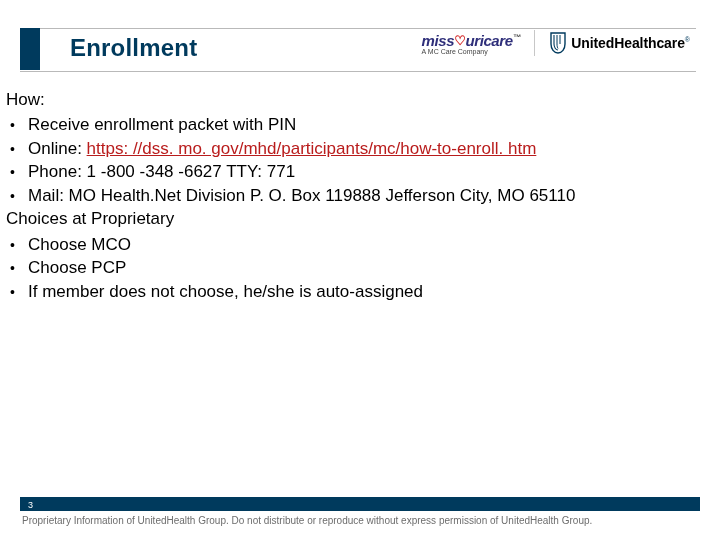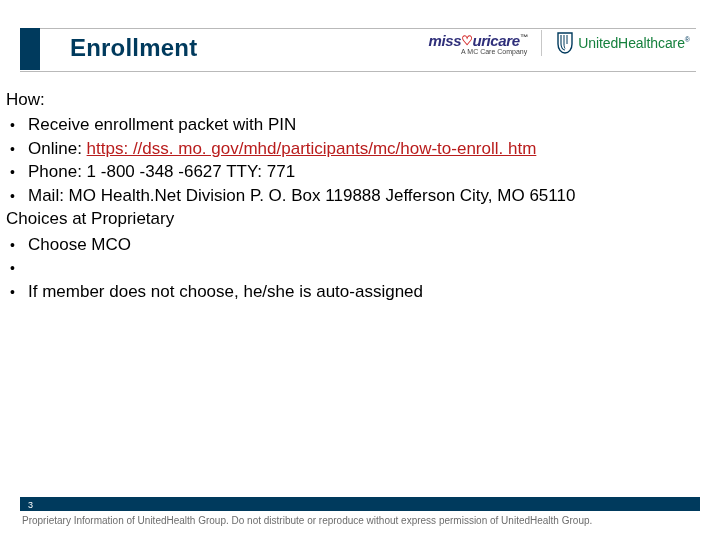--- a/index.html
+++ b/index.html
@@ -8,31 +8,31 @@
 
   
   .title-wrap { position: absolute; top: 28px; left: 0; right: 4px; height: 46px; padding-left: 36px; }
   .title-rule-top { position: absolute; top: 0; left: 20px; right: 20px; border-top: 1px solid #b9b9b9; }
   .title-rule-bottom { position: absolute; bottom: 2px; left: 20px; right: 20px; border-top: 1px solid #b9b9b9; }
   .title-accent { position: absolute; top: 0; left: 20px; width: 20px; height: 42px; background: #003a5d; }
   .title-text { position: absolute; top: 6px; left: 70px; font-size: 24px; font-weight: bold; color: #003a5d; letter-spacing: .2px; }
 
   
   .logos { position: absolute; top: 30px; right: 30px; display: flex; gap: 14px; align-items: center; }
-  .logo-mc { display: flex; flex-direction: column; align-items: flex-end; }
+  .logo-mc { display: flex; flex-direction: column; align-items: flex-start; }
   .logo-mc-main { font-size: 15px; font-style: italic; font-weight: bold; letter-spacing: -.4px; }
   .logo-mc-m1 { color: #2f2f7a; }
   .logo-mc-heart { color: #d42a2a; font-style: normal; font-size: 13px; display: inline-block; transform: translateY(-1px); }
   .logo-mc-sub { font-size: 7px; color: #444; margin-top: -1px; }
   .logo-mc-tm { font-size: 8px; color: #444; vertical-align: super; }
   .logo-sep { width: 1px; height: 26px; background: #c7c7c7; }
   .logo-uhc { display: flex; align-items: center; gap: 4px; color: #003a5d; }
   .uhc-mark { width: 18px; height: 22px; }
   .uhc-mark svg { width: 18px; height: 22px; display: block; }
-  .uhc-text { font-size: 14px; font-weight: normal; color: #15803d; letter-spacing: -.1px; }
+  .uhc-text { font-size: 14px; font-weight: bold; color: #000000; letter-spacing: -.1px; }
   .uhc-reg { font-size: 7px; vertical-align: super; color: #003a5d; }
 
   
   .body { position: absolute; top: 88px; left: 6px; right: 22px; color: #000; font-size: 17px; line-height: 1.38; }
   .line { margin-bottom: 2px; }
   .bullet-line { display: flex; }
   .bullet { width: 22px; flex: 0 0 22px; text-align: left; padding-left: 4px; }
   .bullet-dot { font-size: 14px; line-height: 22px; color: #000; }
   .link { text-decoration: underline; color: #b91c1c; }
 
@@ -94,20 +94,21 @@
       <span>Mail: MO Health.Net Division P. O. Box 119888 Jefferson City, MO 65110</span>
     </div>
 
     <div class="line">Choices at Proprietary</div>
     <div class="bullet-line">
       <span class="bullet"><span class="bullet-dot">•</span></span>
       <span>Choose MCO</span>
     </div>
     <div class="bullet-line">
       <span class="bullet"><span class="bullet-dot">•</span></span>
+      <span>Choose PCP</span>
     </div>
     <div class="bullet-line">
       <span class="bullet"><span class="bullet-dot">•</span></span>
       <span>If member does not choose, he/she is auto-assigned</span>
     </div>
   </div>
 
   <div class="page-num-bar"></div>
   <div class="page-num">3</div>
   <div class="footer-text">Proprietary Information of UnitedHealth Group.  Do not distribute or reproduce without express permission of UnitedHealth Group.</div>

